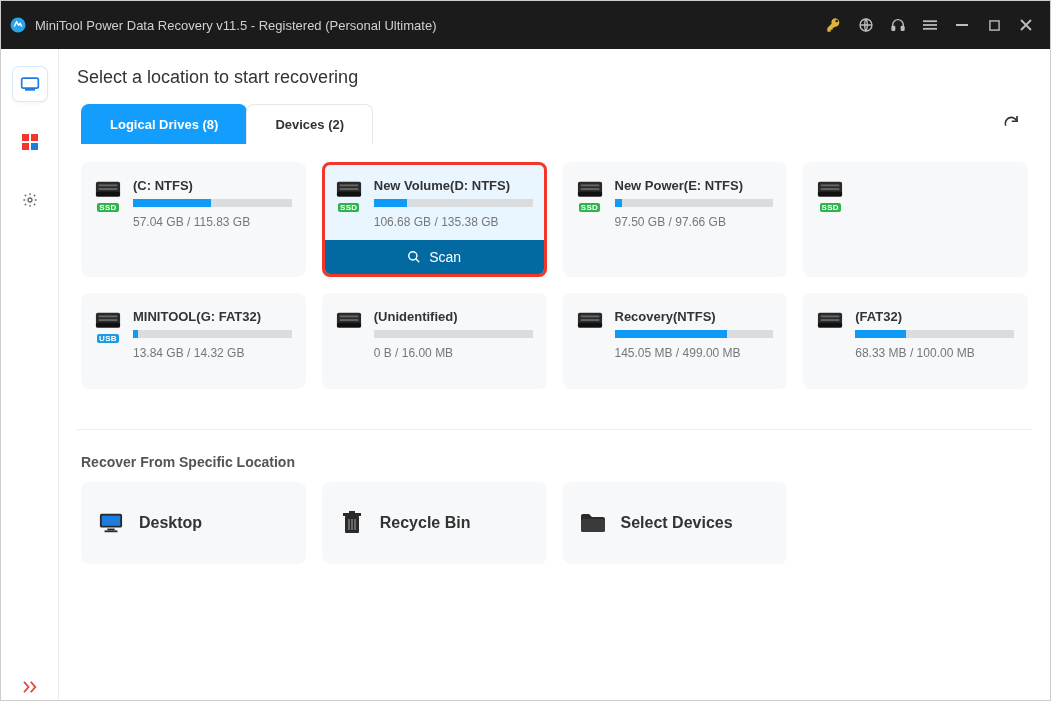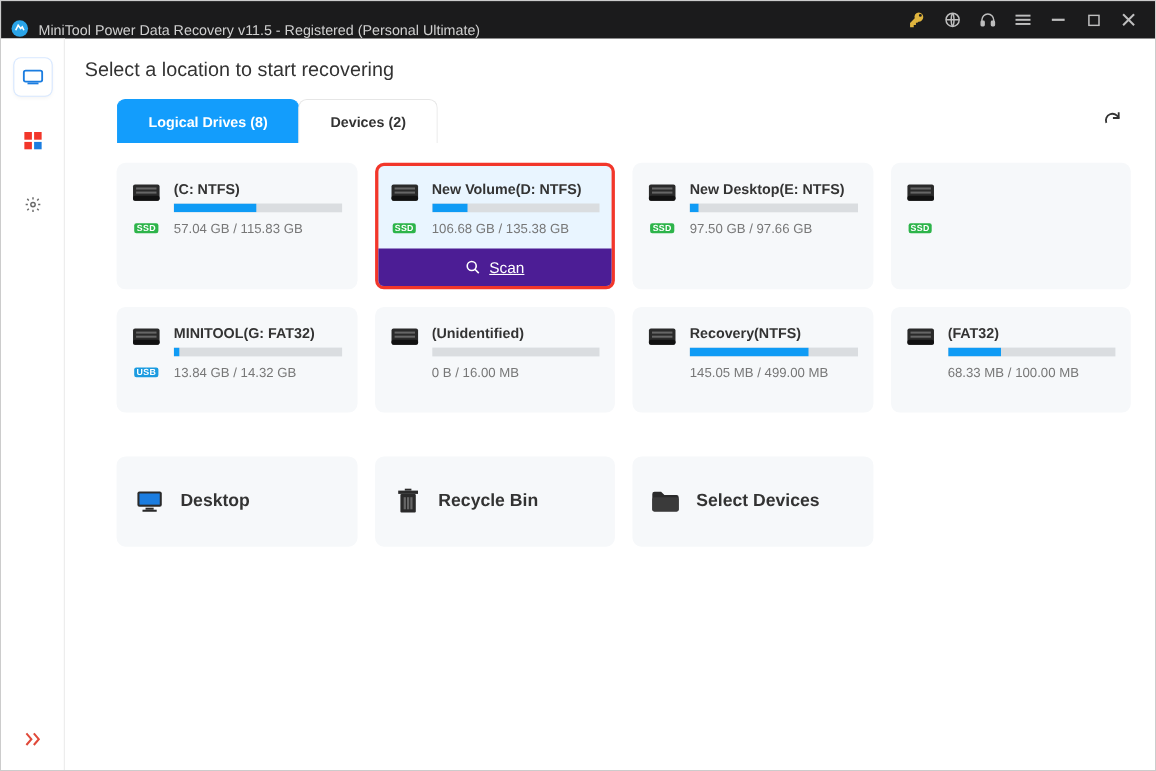--- a/index.html
+++ b/index.html
@@ -1,58 +1,58 @@
 <!DOCTYPE html>
 <html><head>
 <meta charset="utf-8">
 <style>
 * { box-sizing: border-box; margin: 0; padding: 0; font-family: "Segoe UI", Arial, sans-serif; }
 body { background: #fff; width: 1051px; height: 701px; overflow: hidden; border: 1px solid #ccc; }
 
 
-.titlebar { height: 34px; background: #1b1b1c; display: flex; align-items: flex-end; padding: 0 8px; color: #d0d0d0; font-size: 13px; }
+.titlebar { height: 48px; background: #1b1b1c; display: flex; align-items: center; padding: 0 8px; color: #d0d0d0; font-size: 13px; }
 .titlebar .logo { width: 18px; height: 18px; margin-right: 8px; }
 .titlebar .title { flex: 0 0 auto; }
 .titlebar .spacer { flex: 1; }
 .titlebar .winbtn { width: 32px; height: 100%; display: flex; align-items: center; justify-content: center; color: #d0d0d0; cursor: pointer; }
 .titlebar .winbtn svg, .titlebar .winbtn .glyph { opacity: .9 }
 
 
 .shell { display: flex; height: calc(701px - 34px); }
 .sidebar { width: 58px; background: #fff; border-right: 1px solid #ececec; display: flex; flex-direction: column; align-items: center; padding-top: 18px; gap: 24px; position: relative; }
 .sidebar .navbtn { width: 34px; height: 34px; border-radius: 6px; display: flex; align-items: center; justify-content: center; cursor: pointer; color: #6a6a6a; }
 .sidebar .navbtn.active { box-shadow: 0 0 0 1px #d8e8ff, 0 2px 4px rgba(0,0,0,.05); color: #1b7de0; }
 .sidebar .expand { position: absolute; bottom: 18px; color: #e04a3a; cursor: pointer; }
 
 
 .main { flex: 1; padding: 0 18px 18px 18px; display: flex; flex-direction: column; }
 .heading { font-size: 18px; color: #333; padding: 18px 0 16px; font-weight: 400; }
 
-.panel { background: #fff; border: 0; border-radius: 8px; margin-left: 25px; }
+.panel { background: #fff; border: 0; border-radius: 8px; }
 
 .tabsrow { display: flex; align-items: center; padding: 0 0 0 4px; position: relative; }
 .tab { height: 40px; padding: 0 28px; display: flex; align-items: center; font-size: 13px; font-weight: 700; color: #333; border: 1px solid #e6e6e6; border-bottom: none; border-radius: 8px 8px 0 0; background: #fff; cursor: pointer; margin-right: -1px; }
 .tab.active { background: #139dfc; color: #fff; border-color: #139dfc; }
 .refresh { margin-left: auto; margin-right: 8px; color: #333; cursor: pointer; padding: 4px; }
 
 .grid { display: grid; grid-template-columns: repeat(4, 1fr); gap: 16px; padding: 18px 4px 40px 4px; }
 .card { background: #f6f8fa; border-radius: 8px; padding: 16px 14px 16px 14px; min-height: 96px; position: relative; cursor: pointer; }
 .card .row { display: flex; gap: 12px; align-items: flex-start; }
-.driveicon { width: 26px; display: flex; flex-direction: column; align-items: center; gap: 17px; margin-top: 2px; }
+.driveicon { width: 26px; display: flex; flex-direction: column; align-items: center; gap: 3px; margin-top: 2px; }
 .driveicon .badge { font-size: 8px; font-weight: 700; letter-spacing: .3px; padding: 0 2px; border-radius: 2px; color: #fff; }
 .badge.ssd { background: #2db44a; }
 .badge.usb { background: #1b9be0; }
 .driveinfo { flex: 1; min-width: 0; }
 .drivename { font-size: 13px; font-weight: 700; color: #333; white-space: nowrap; overflow: hidden; text-overflow: ellipsis; }
 .bar { height: 8px; background: #dadde0; border-radius: 0px; margin: 6px 0 8px; overflow: hidden; }
 .bar .fill { height: 100%; background: #0f9bf5; }
 .size { font-size: 12px; color: #777; }
 
 .card.selected { background: #e9f5ff; border: 3px solid #f2362a; padding: 13px 11px 0 11px; }
-.card.selected .scanbtn { margin: 11px -11px 0 -11px; height: 34px; background: #4c1d95; color: #fff; display: flex; align-items: center; justify-content: center; gap: 8px; font-size: 14px; font-weight: 400; border-radius: 0 0 5px 5px; cursor: pointer; text-decoration: underline; }
+.card.selected .scanbtn { margin: 11px -11px 0 -11px; height: 34px; background: #0369a1; color: #fff; display: flex; align-items: center; justify-content: center; gap: 8px; font-size: 14px; font-weight: 400; border-radius: 0 0 5px 5px; cursor: pointer; }
 
 .sectiontitle { font-size: 14px; font-weight: 700; color: #555; padding: 24px 4px 12px; border-top: 1px solid #eee; margin-top: 0; }
 .locgrid { display: grid; grid-template-columns: repeat(4,1fr); gap: 16px; padding: 0 4px; }
 .loccard { background: #f6f8fa; border-radius: 8px; padding: 22px 16px; display: flex; align-items: center; gap: 14px; cursor: pointer; min-height: 82px; }
 .loccard .icon { width: 28px; display: flex; justify-content: center; color: #333; }
 .loccard .lbl { font-size: 16px; font-weight: 700; color: #333; }
 .loccard .sub { font-size: 12px; color: #888; font-weight: 400; white-space: nowrap; overflow: hidden; text-overflow: ellipsis; }
 .loccard .txtcol { min-width: 0; flex: 1; }
 </style>
 </head>
@@ -207,21 +207,21 @@
       <div class="driveicon">
                 <svg width="26" height="20" viewBox="0 0 28 20">
     <rect x="1" y="1" width="26" height="16" rx="2" fill="#2a2a2a"></rect>
     <rect x="1" y="12" width="26" height="5" rx="2" fill="#111"></rect>
     <rect x="4" y="4" width="20" height="2" fill="#666"></rect>
     <rect x="4" y="8" width="20" height="2" fill="#666"></rect>
   </svg>
                 <span class="badge ssd">SSD</span>
               </div>
       <div class="driveinfo">
-        <div class="drivename">New Desktop(E: NTFS)</div>
+        <div class="drivename">New Power(E: NTFS)</div>
         <div class="bar">
                   <div class="fill" style="width:5%"></div>
                 </div>
         <div class="size">97.50 GB / 97.66 GB</div>
       </div>
     </div>
     </div>
           <div class="card">
     <div class="row">
       <div class="driveicon">
@@ -307,20 +307,21 @@
         <div class="drivename">(FAT32)</div>
         <div class="bar">
                   <div class="fill" style="width:32%"></div>
                 </div>
         <div class="size">68.33 MB / 100.00 MB</div>
       </div>
     </div>
     </div>
         </div>
 
+      <div class="sectiontitle">Recover From Specific Location</div>
       <div class="locgrid" id="loc-grid">
           <div class="loccard">
     <div class="icon">
               <svg width="24" height="22" viewBox="0 0 26 22">
                 <rect x="1" y="1" width="24" height="15" rx="2" fill="#2a2a2a"></rect>
                 <rect x="3" y="3" width="20" height="11" fill="#1b7de0"></rect>
                 <rect x="9" y="17" width="8" height="2" fill="#2a2a2a"></rect>
                 <rect x="6" y="19" width="14" height="2" fill="#2a2a2a"></rect>
               </svg>
             </div>

